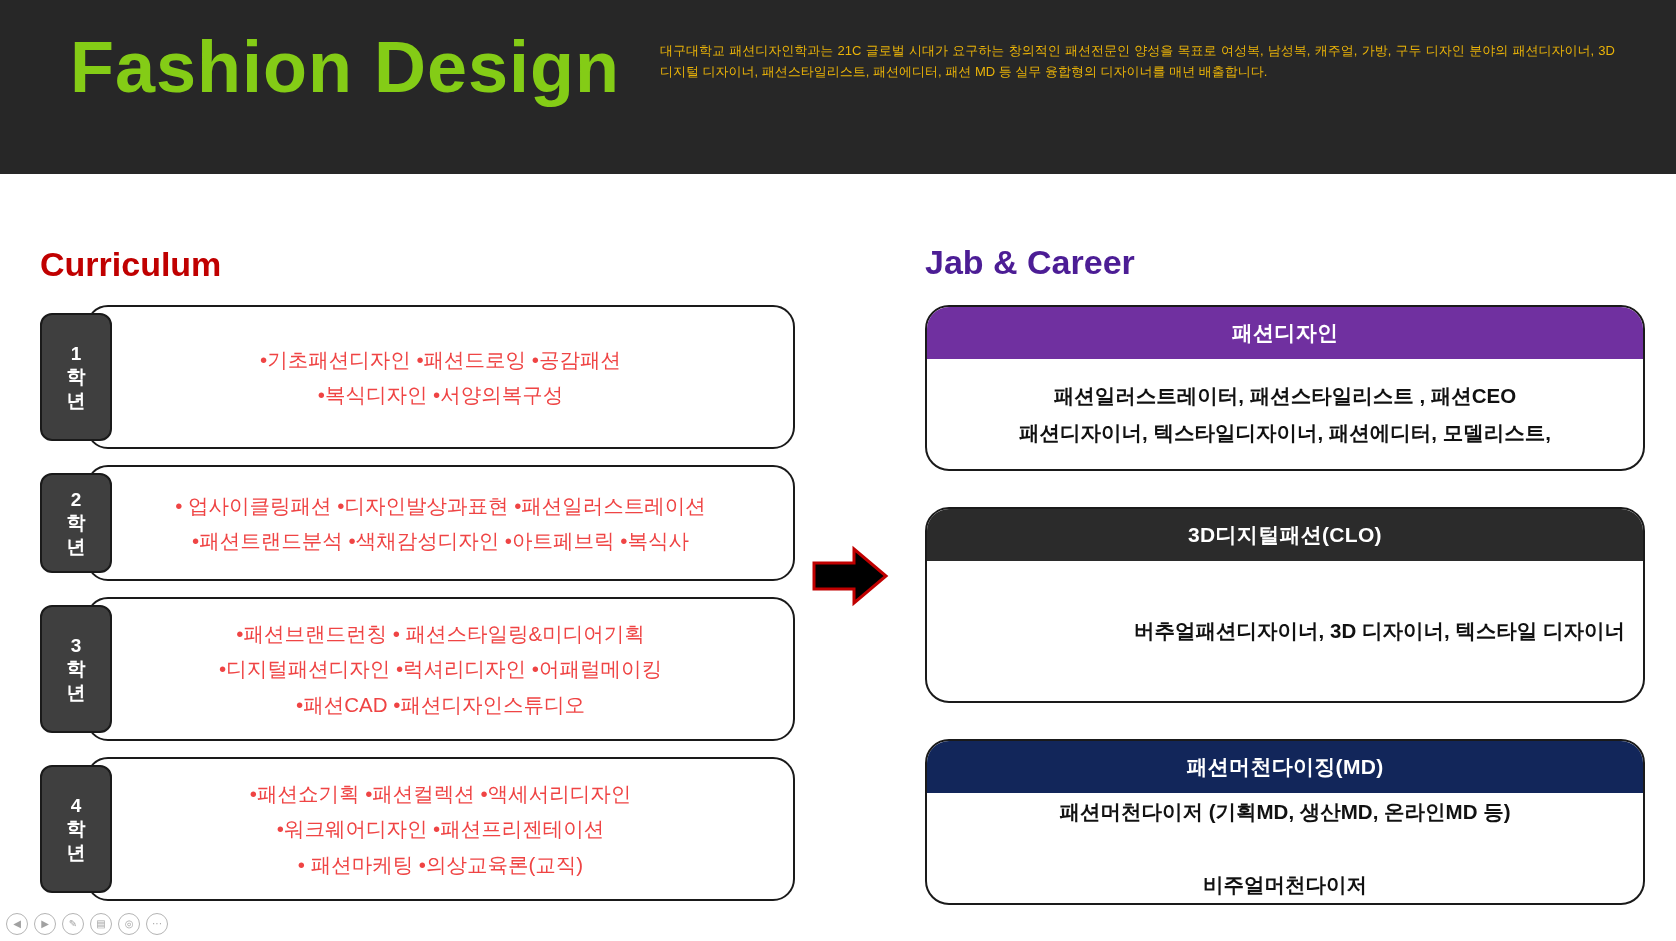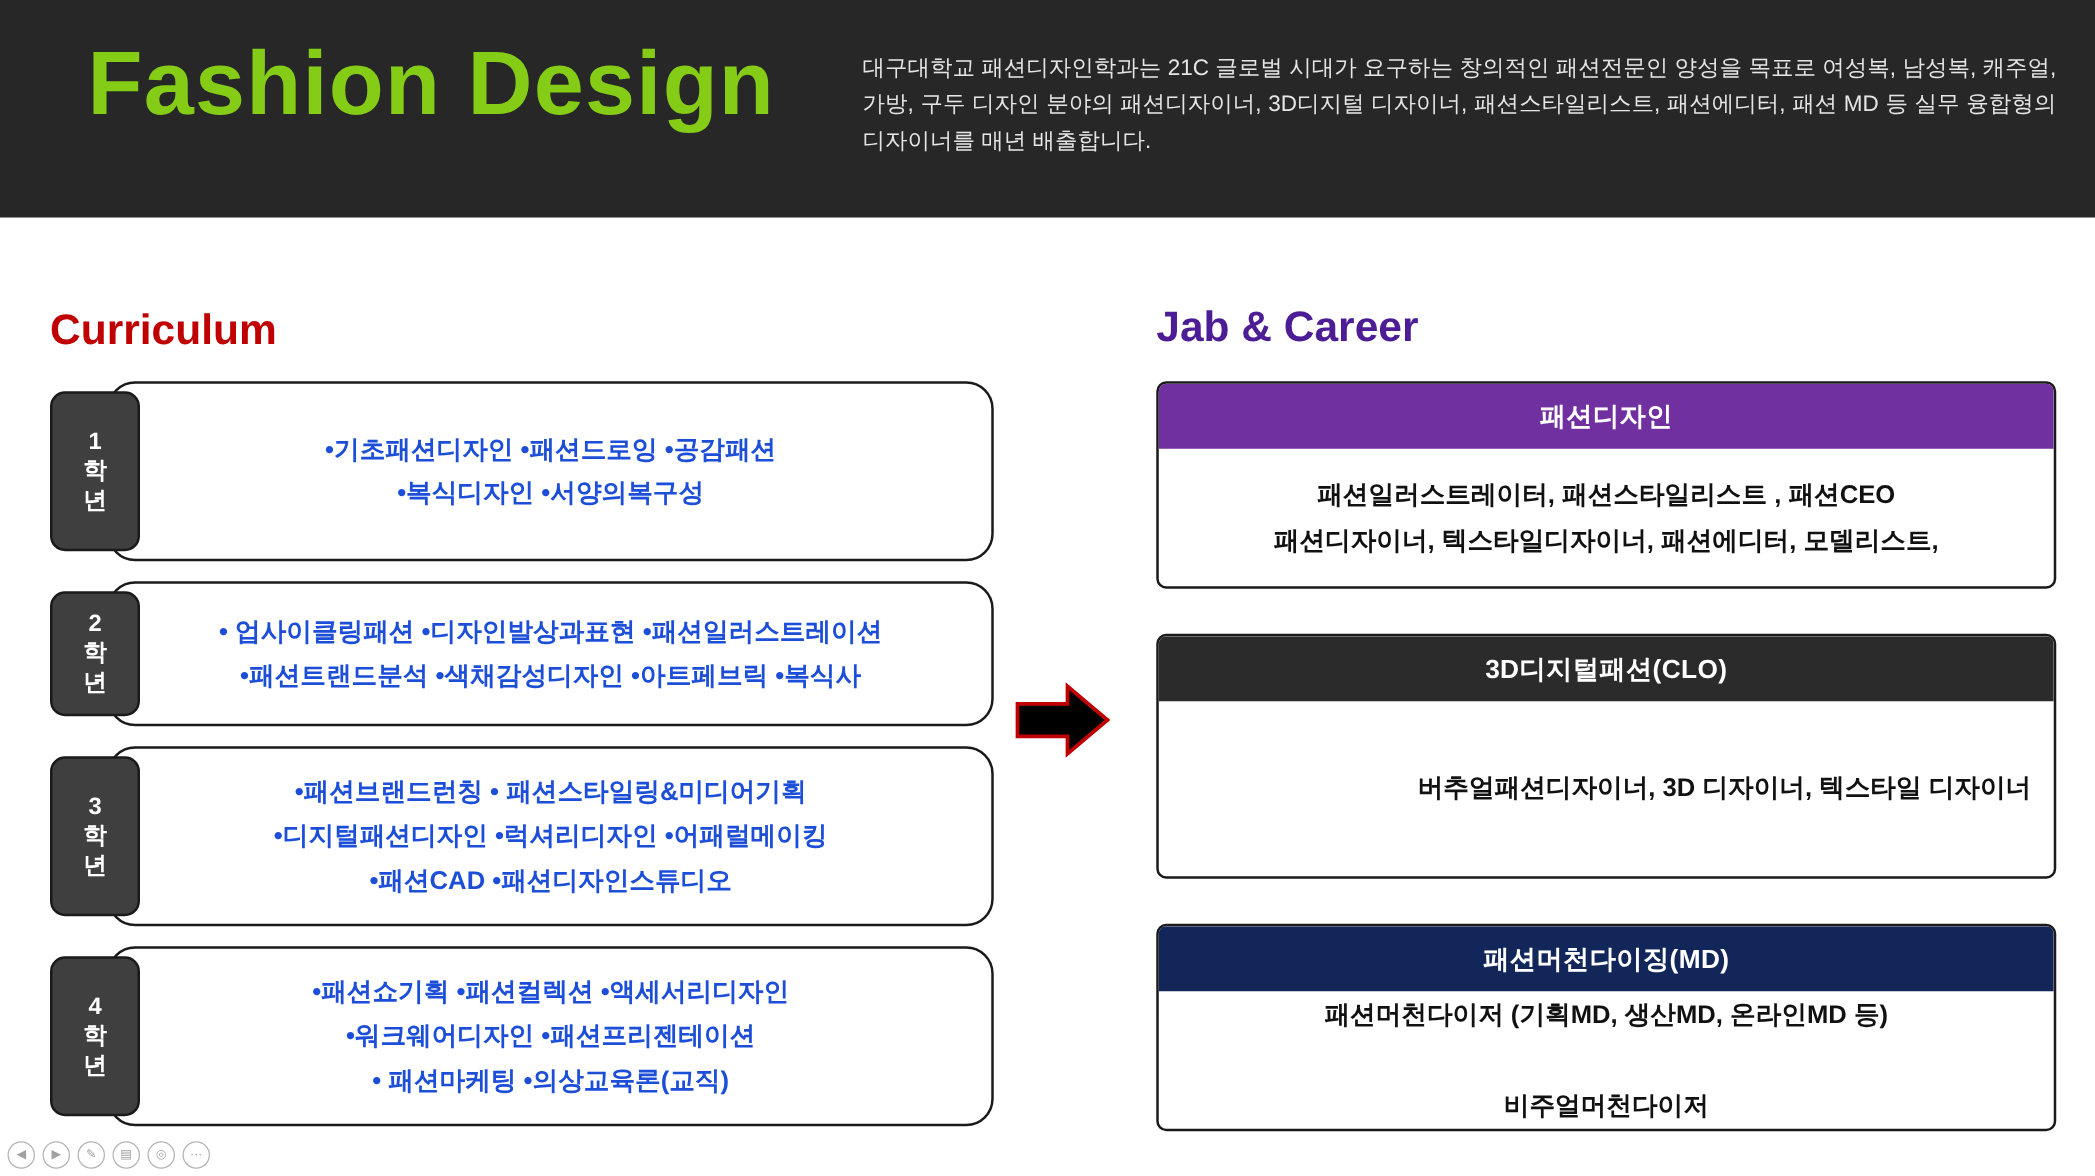--- a/index.html
+++ b/index.html
@@ -31,25 +31,25 @@
     top: 28px;
     font-size: 72px;
     font-weight: bold;
     color: #84cc16;
     letter-spacing: 1px;
     line-height: 1.1;
     white-space: nowrap;
   }
   .header-desc {
     position: absolute;
-    left: 690px;
+    left: 660px;
     top: 40px;
     width: 955px;
-    color: #e5e5e5;
-    font-size: 18px;
+    color: #eab308;
+    font-size: 13px;
     line-height: 1.62;
     text-align: justify;
     text-justify: inter-character;
   }
   .header-desc p { margin: 0; }
 
   
   .section-title {
     position: absolute;
     font-size: 34px;
@@ -107,24 +107,23 @@
     display: flex;
     flex-direction: column;
     align-items: center;
     justify-content: center;
     line-height: 1.22;
     padding: 10px 0;
     z-index: 2;
   }
   .card .line {
     font-size: 20.5px;
-    color: #1d4ed8;
+    color: #ef4444;
     line-height: 1.72;
     white-space: nowrap;
-    font-weight: bold;
   }
 
   
   #row-1 { height: 144px; }
   #row-1 .card { height: 144px; }
   #row-1 .badge { height: 128px; }
 
   #row-2 { height: 116px; }
   #row-2 .card { height: 116px; }
   #row-2 .badge { height: 100px; }
@@ -151,21 +150,21 @@
     position: absolute;
     left: 925px;
     top: 305px;
     width: 720px;
   }
   .career-block {
     position: relative;
     width: 720px;
     margin-bottom: 36px;
     border: 2.5px solid #1a1a1a;
-    border-radius: 8px;
+    border-radius: 24px;
     background: #ffffff;
     overflow: hidden;
   }
   .career-head {
     height: 52px;
     display: flex;
     align-items: center;
     justify-content: center;
     color: #ffffff;
     font-size: 21px;

